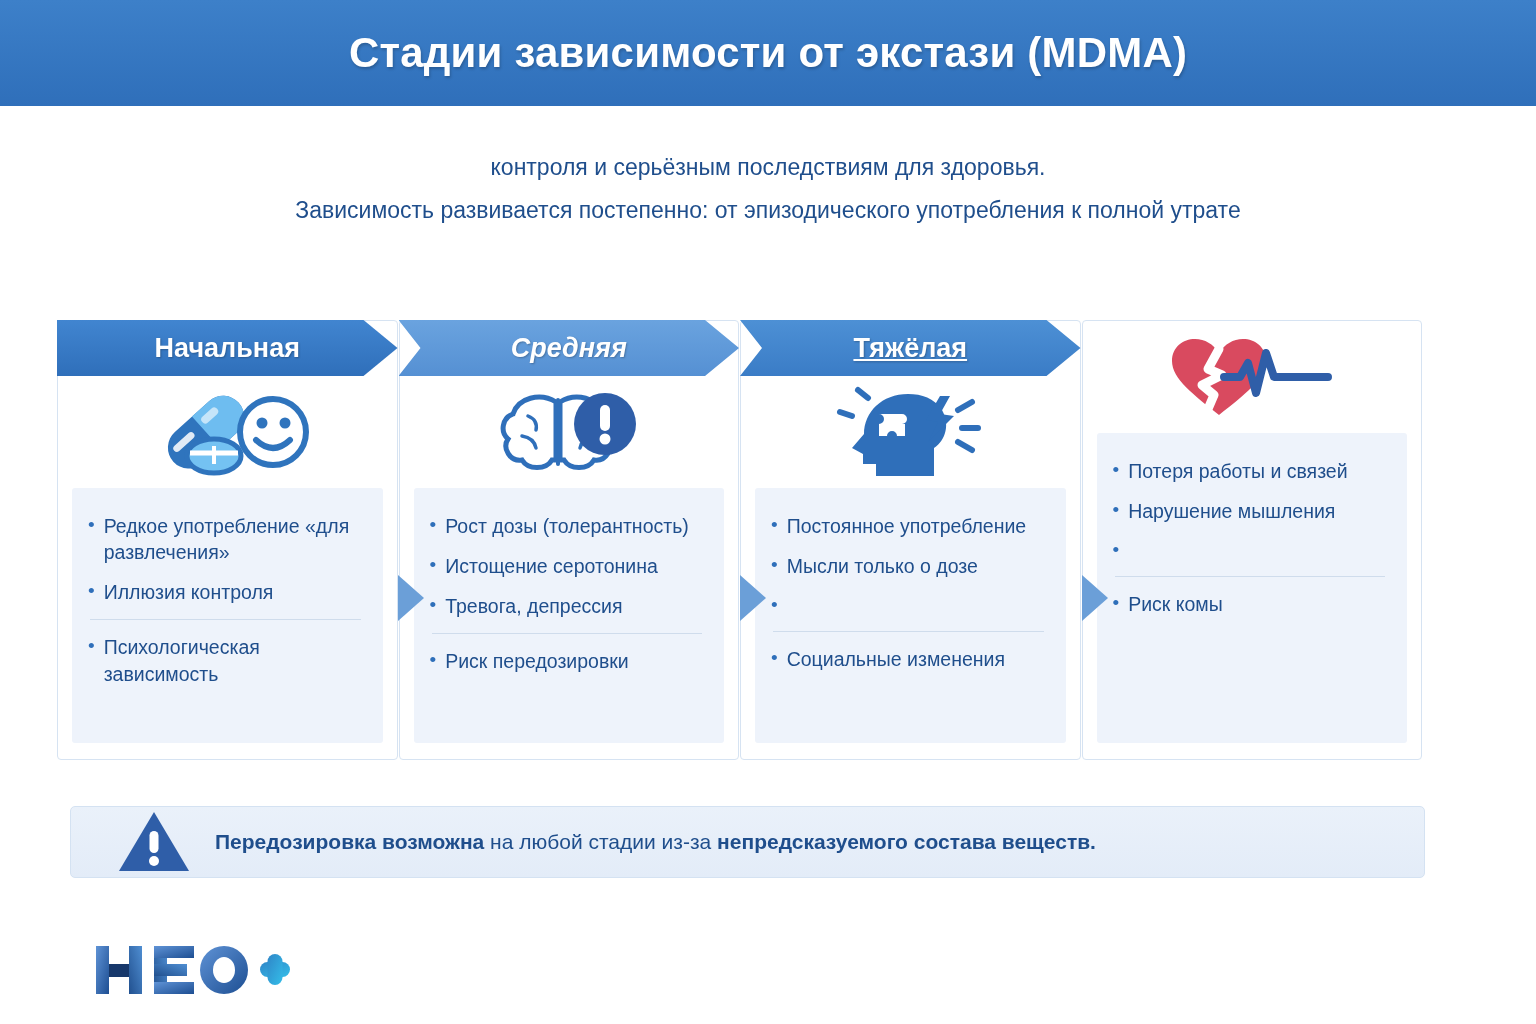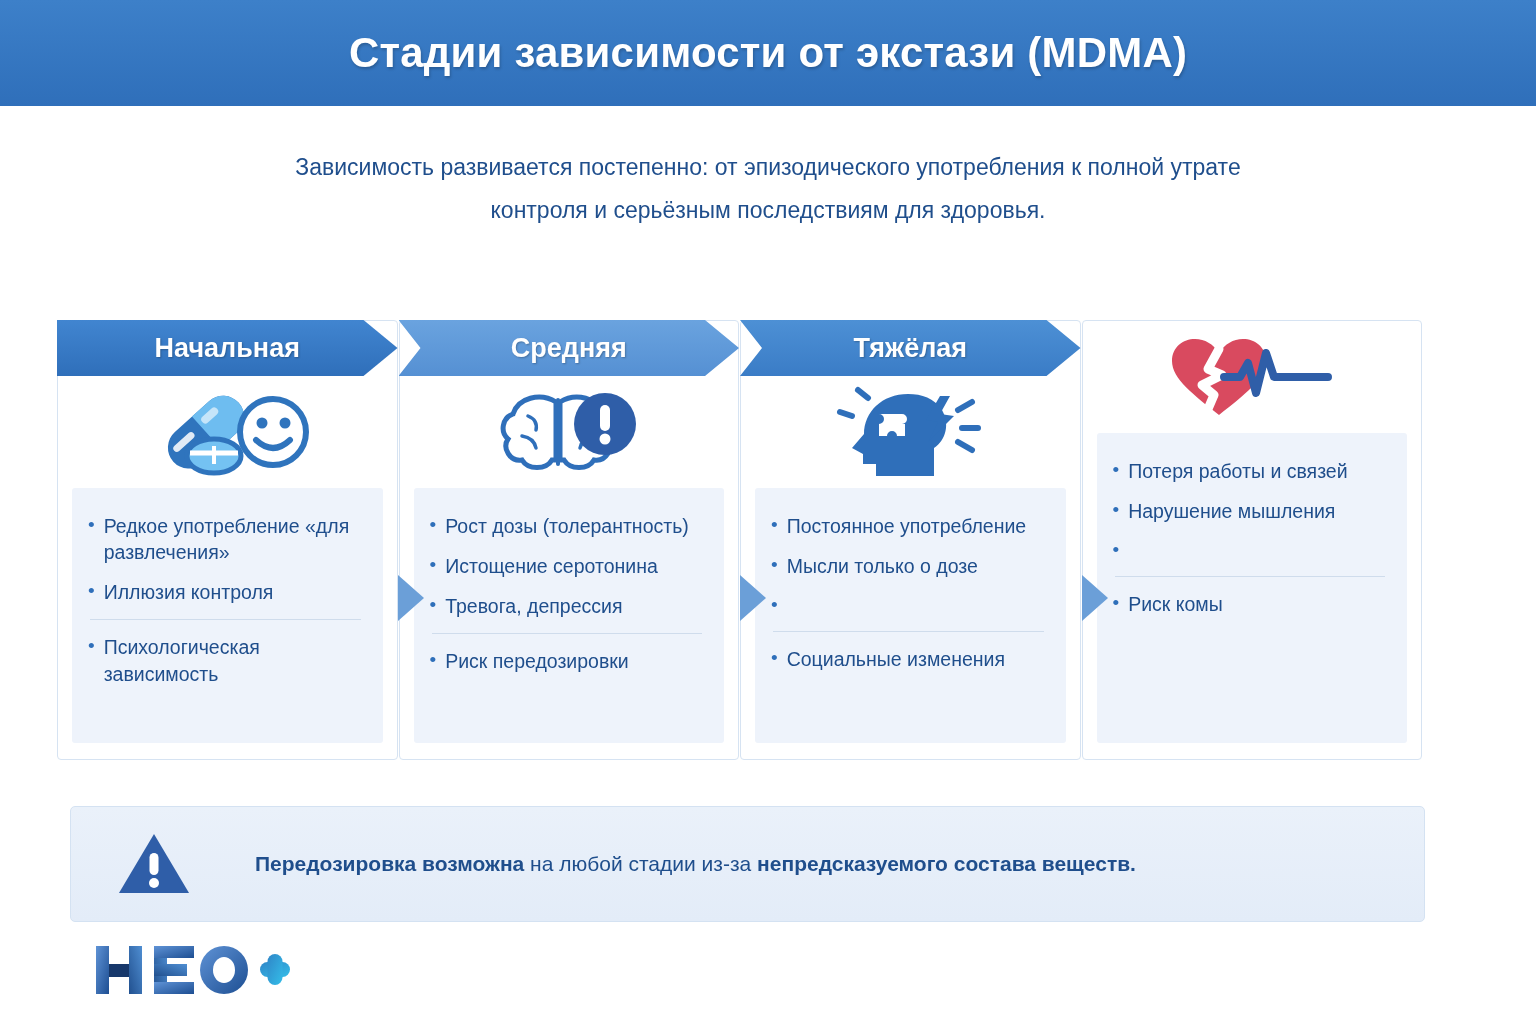--- a/index.html
+++ b/index.html
@@ -69,23 +69,23 @@
     justify-content: center;
     color: #ffffff;
     font-size: 27px;
     font-weight: bold;
     text-shadow: 1px 1px 2px rgba(0,0,0,0.25);
     margin: -1px -1px 0 -1px;
   }
   .chev-1 { background: linear-gradient(180deg,#4185d0 0%, #2f6fba 100%);
             clip-path: polygon(0 0, calc(100% - 34px) 0, 100% 50%, calc(100% - 34px) 100%, 0 100%); }
   .chev-2 { background: linear-gradient(180deg,#6aa3df 0%, #5590d3 100%);
-            clip-path: polygon(0 0, calc(100% - 34px) 0, 100% 50%, calc(100% - 34px) 100%, 0 100%, 22px 50%); }
+            clip-path: polygon(0 0, calc(100% - 34px) 0, 100% 50%, calc(100% - 34px) 100%, 0 100%, 22px 50%); font-style: italic; }
   .chev-3 { background: linear-gradient(180deg,#4d90d5 0%, #3a7cc6 100%);
-            clip-path: polygon(0 0, calc(100% - 34px) 0, 100% 50%, calc(100% - 34px) 100%, 0 100%, 22px 50%); }
+            clip-path: polygon(0 0, calc(100% - 34px) 0, 100% 50%, calc(100% - 34px) 100%, 0 100%, 22px 50%); text-decoration: underline; }
   .chev-4 { background: linear-gradient(180deg,#4d90d5 0%, #3a7cc6 100%);
             clip-path: polygon(0 0, calc(100% - 34px) 0, 100% 50%, calc(100% - 34px) 100%, 0 100%, 22px 50%); }
   .chev-label { position: relative; z-index: 2; }
 
   
   .icon-area {
     height: 112px;
     display: flex;
     align-items: center;
     justify-content: center;
@@ -130,28 +130,27 @@
     clip-path: polygon(0 0, 100% 50%, 0 100%);
     z-index: 5;
   }
 
   
   .warning {
     position: absolute;
     left: 70px;
     top: 806px;
     width: 1355px;
-    height: 116px;
+    height: 72px;
     background: linear-gradient(180deg,#eaf1fa 0%, #e3ecf8 100%);
     border: 1px solid #d4e2f2;
     border-radius: 5px;
     display: flex;
     align-items: center;
     padding-left: 46px;
-    gap: 40px;
   }
   .warn-triangle { flex-shrink: 0; margin-right: 24px; }
   .warn-text {
     color: #1f4e8c;
     font-size: 21px;
   }
   .warn-text b { font-weight: bold; }
 
   
   .logo {
@@ -163,22 +162,22 @@
   }
 </style>
 </head>
 <body>
 
 <div class="header">
   <div class="header-title">Стадии зависимости от экстази (MDMA)</div>
 </div>
 
 <div class="subtitle-wrap">
+  <div class="subtitle">контроля и серьёзным последствиям для здоровья.</div>
   <div class="subtitle">Зависимость развивается постепенно: от эпизодического употребления к полной утрате</div>
-  <div class="subtitle">контроля и серьёзным последствиям для здоровья.</div>
 </div>
 
 <div class="stages">
 
   <div class="stage-card">
     <div class="chev chev-1">
       <span class="chev-label">Начальная</span>
     </div>
     <div class="icon-area">
       <svg width="170" height="92" viewBox="0 0 170 92">

